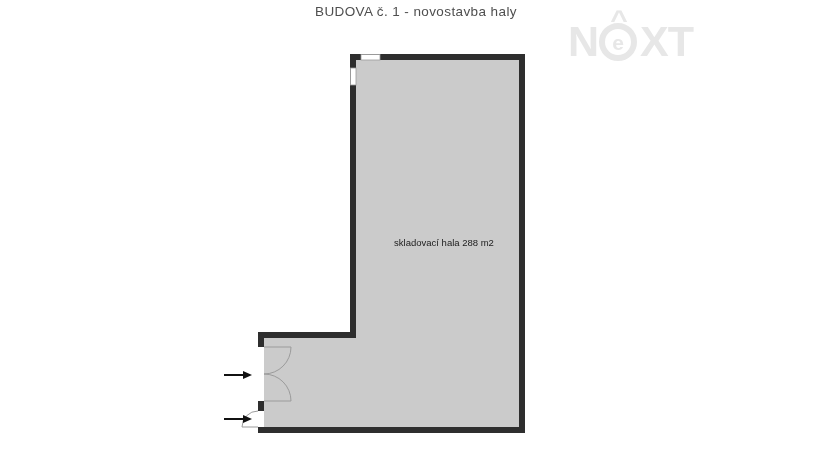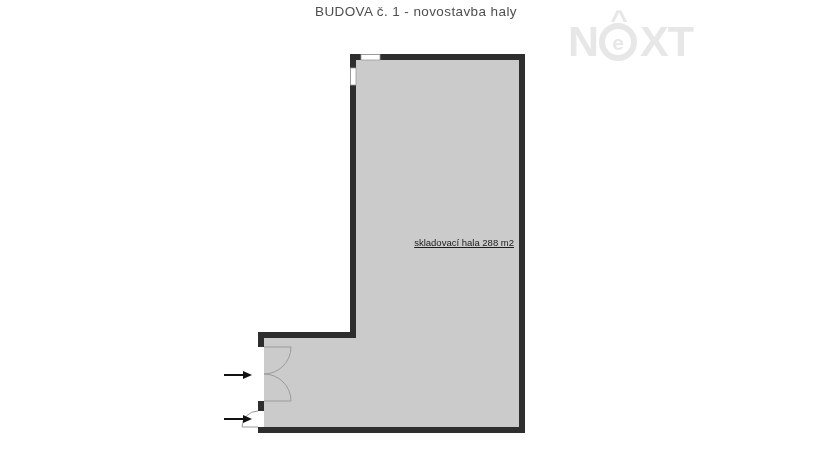--- a/index.html
+++ b/index.html
@@ -62,24 +62,23 @@
   
   .plan{position:absolute;left:0;top:0;}
   .plan .wall{fill:var(--wall);}
   .plan .interior{fill:var(--interior);}
   .plan .window{fill:#ffffff;stroke:var(--window-border);stroke-width:0.8;}
   .plan .door{fill:none;stroke:var(--door-line);stroke-width:1;}
   .plan .arrow-line{stroke:var(--arrow);stroke-width:2;}
   .plan .arrow-head{fill:var(--arrow);}
   .room-label{
     position:absolute;left:374px;top:237px;width:140px;
-    text-align:right;
+    text-align:center;
     font-size:9.5px;
     color:var(--label-text);
-    text-decoration:underline;
   }
 </style>
 </head>
 <body>
 
 <div class="canvas">
 
   <div class="title">BUDOVA č. 1 - novostavba haly</div>
 
   <div class="logo">

